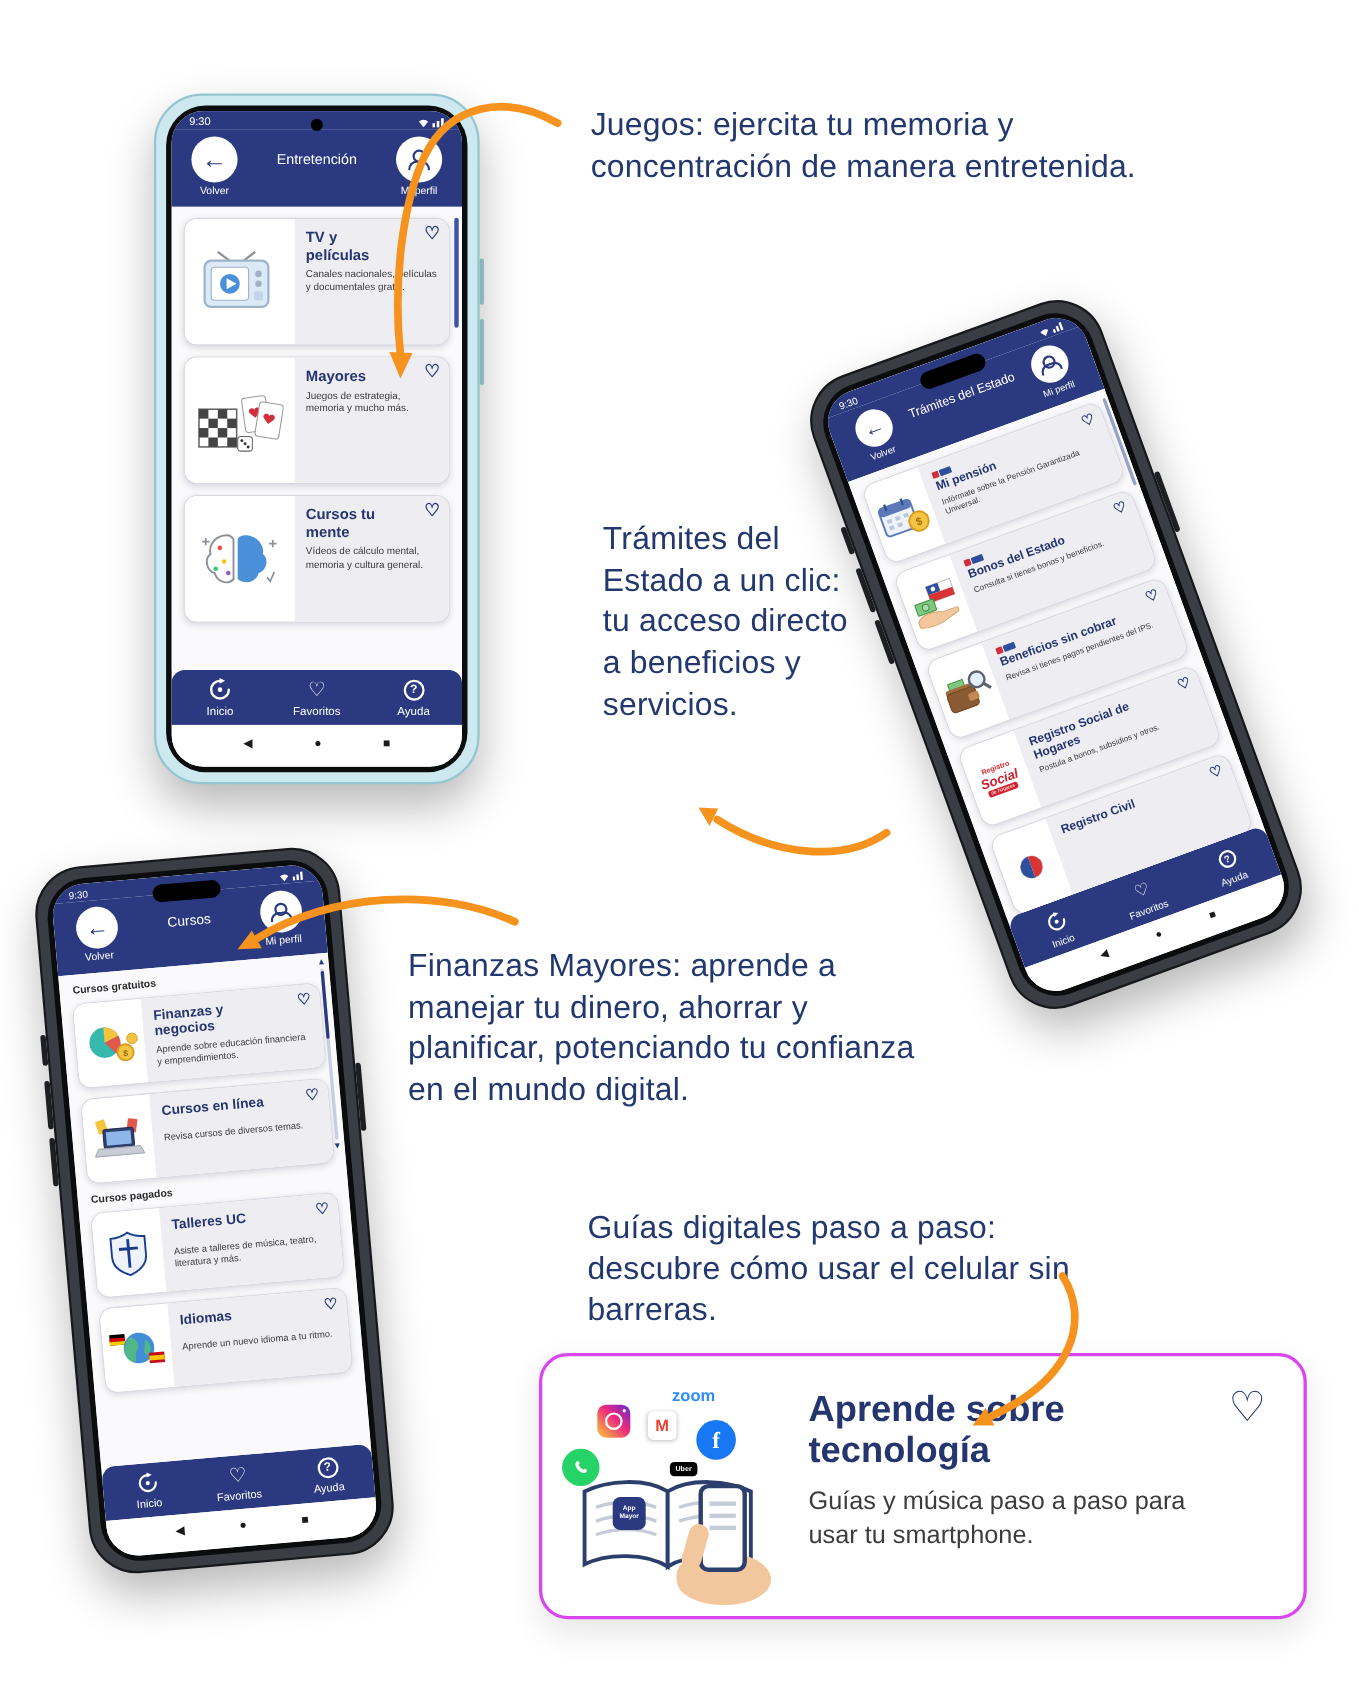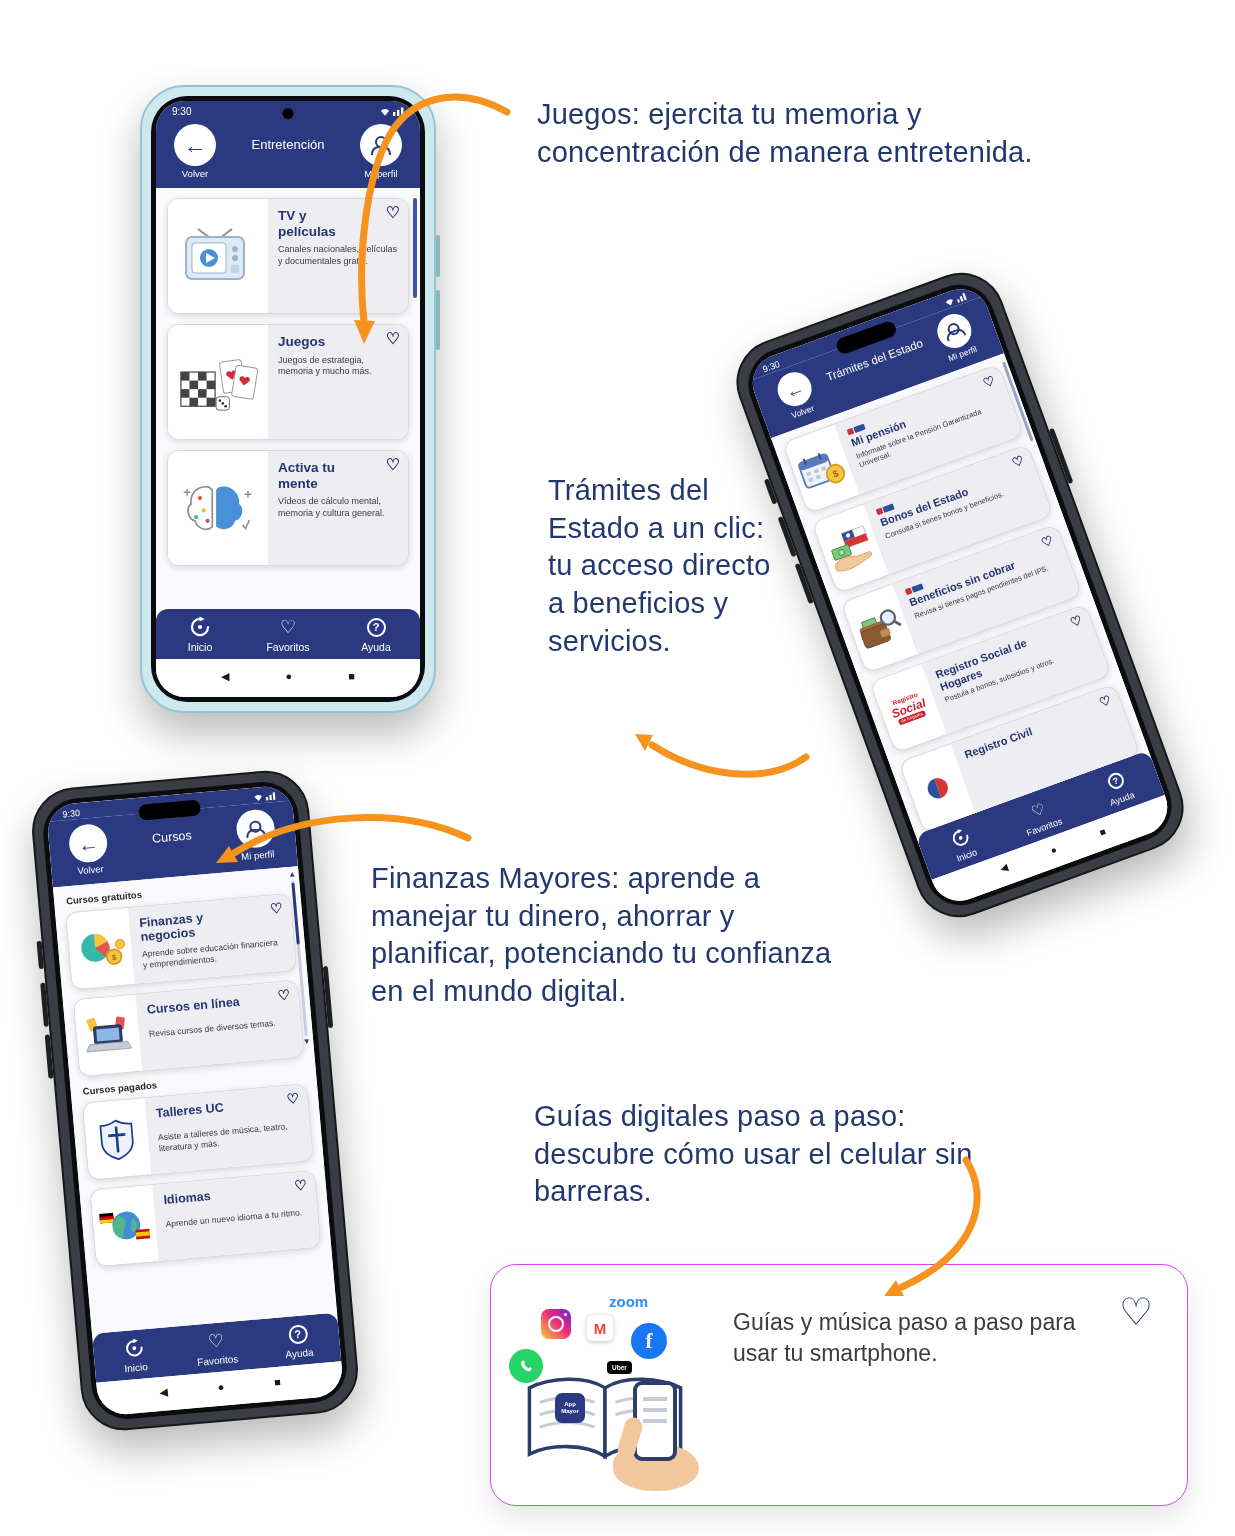--- a/index.html
+++ b/index.html
@@ -101,21 +101,21 @@
 
 
 .ann{position:absolute;color:#23386f;font-size:29px;line-height:1.3;letter-spacing:.2px}
 .ann .lead{font-weight:normal}
 .ann-juegos{left:537px;top:96px;width:505px}
 .ann-tramites{left:548px;top:472px;width:238px}
 .ann-finanzas{left:371px;top:860px;width:492px}
 .ann-guias{left:534px;top:1098px;width:442px}
 
 
-.techcard{position:absolute;left:490px;top:1264px;width:698px;height:242px;background:#fff;border:1px solid #d946ef;border-radius:26px;box-shadow:0 12px 30px rgba(0,0,0,.10);display:flex;cursor:pointer}
+.techcard{position:absolute;left:490px;top:1230px;width:698px;height:242px;background:#fff;border:3px solid #d946ef;border-radius:26px;box-shadow:0 12px 30px rgba(0,0,0,.10);display:flex;cursor:pointer}
 .tc-ill{flex:0 0 238px;position:relative;overflow:hidden;border-radius:26px 0 0 26px}
 .tc-body{flex:1;padding:30px 30px 0 4px;position:relative}
 .tc-title{color:#25356e;font-weight:bold;font-size:33px;line-height:1.12;max-width:330px}
 .tc-heart{position:absolute;top:28px;right:34px;font-size:38px;color:#25356e;line-height:1;cursor:pointer}
 .tc-desc{margin-top:12px;font-size:23px;color:#3c3c3c;line-height:1.35;max-width:345px}
 
 .zoomlabel{position:absolute;left:118px;top:28px;color:#2d8cff;font-weight:bold;font-size:15px}
 .ig{position:absolute;left:50px;top:44px;width:30px;height:30px;border-radius:8px;background:linear-gradient(45deg,#f9ce34 0%,#ee2a7b 55%,#6228d7 100%)}
 .ig::after{content:"";position:absolute;inset:7px;border:2.5px solid #fff;border-radius:50%}
 .ig::before{content:"";position:absolute;top:4px;right:4px;width:3px;height:3px;background:#fff;border-radius:50%}
@@ -215,41 +215,41 @@
                     <rect x="58" y="14" width="23" height="33" rx="3" fill="#fff" stroke="#999"></rect>
                     <path d="M69 26 c-2-3-7-1-5 3 l5 5 5-5 c2-4-3-6-5-3 z" fill="#d22d3a"></path>
                   </g>
                   <rect x="40" y="46" width="14" height="14" rx="3" fill="#fff" stroke="#666"></rect>
                   <circle cx="44" cy="50" r="1.4" fill="#333"></circle>
                   <circle cx="50" cy="56" r="1.4" fill="#333"></circle>
                   <circle cx="47" cy="53" r="1.4" fill="#333"></circle>
                 </svg>
             </div>
             <div class="card-text">
-              <div class="card-title">Juegos</div>
+              <div class="card-title">Mayores</div>
               <div class="card-desc" style="">Juegos de estrategia, memoria y mucho más.</div>
               <span class="card-heart">♡</span>
             </div>
           </div>
           <div class="card">
             <div class="card-ill">
               <svg viewBox="0 0 84 62" width="80" height="59">
                   <path d="M30 8 C18 8 12 18 14 26 C8 30 10 42 18 44 C20 52 30 56 36 50 L36 12 C34 9 32 8 30 8 z" fill="#fff" stroke="#8a8f98" stroke-width="1.8"></path>
                   <path d="M40 12 L40 50 C48 56 58 52 60 44 C68 42 70 30 64 26 C66 18 58 8 48 8 C44 8 41 9 40 12 z" fill="#4a90d9"></path>
                   <circle cx="23" cy="20" r="2.2" fill="#e74c3c"></circle>
                   <circle cx="27" cy="33" r="2.2" fill="#f1c40f"></circle>
                   <circle cx="19" cy="40" r="2.2" fill="#2ecc71"></circle>
                   <circle cx="31" cy="44" r="2.2" fill="#9b59b6"></circle>
                   <path d="M6 14 h7 M9.5 10.5 v7" stroke="#8a8f98" stroke-width="1.6"></path>
                   <path d="M70 16 h7 M73.5 12.5 v7" stroke="#8a8f98" stroke-width="1.6"></path>
                   <path d="M68 48 l3 4 4-9" stroke="#8a8f98" stroke-width="1.6" fill="none"></path>
                 </svg>
             </div>
             <div class="card-text">
-              <div class="card-title">Activa tu mente</div>
+              <div class="card-title">Cursos tu mente</div>
               <div class="card-desc">Vídeos de cálculo mental, memoria y cultura general.</div>
               <span class="card-heart">♡</span>
             </div>
           </div>
           <div class="scrollhint"></div>
         </div>
         <div class="bottomnav">
           <div class="navitem">
             <span class="navicon">
                 <svg viewBox="0 0 26 26" width="22" height="22">
@@ -632,20 +632,21 @@
     </span>
     <span class="am">App
 Mayor</span>
     <span class="hand">
       <span class="hpalm"></span>
       <span class="hphone"></span>
       <span class="hthumb"></span>
     </span>
   </div>
   <div class="tc-body">
+    <div class="tc-title">Aprende sobre tecnología</div>
     <span class="tc-heart">♡</span>
     <div class="tc-desc">Guías y música paso a paso para usar tu smartphone.</div>
   </div>
 </div>
 
 <svg class="arrows" width="1235" height="1536" viewBox="0 0 1235 1536">
   <g stroke="#f6931e" stroke-width="7" fill="none" stroke-linecap="round">
     <path d="M 507 112 C 458 84 408 96 386 142 C 366 184 357 258 364 322"></path>
     <path d="M 806 757 C 765 786 700 776 652 745"></path>
     <path d="M 468 838 C 400 806 300 812 234 853"></path>

